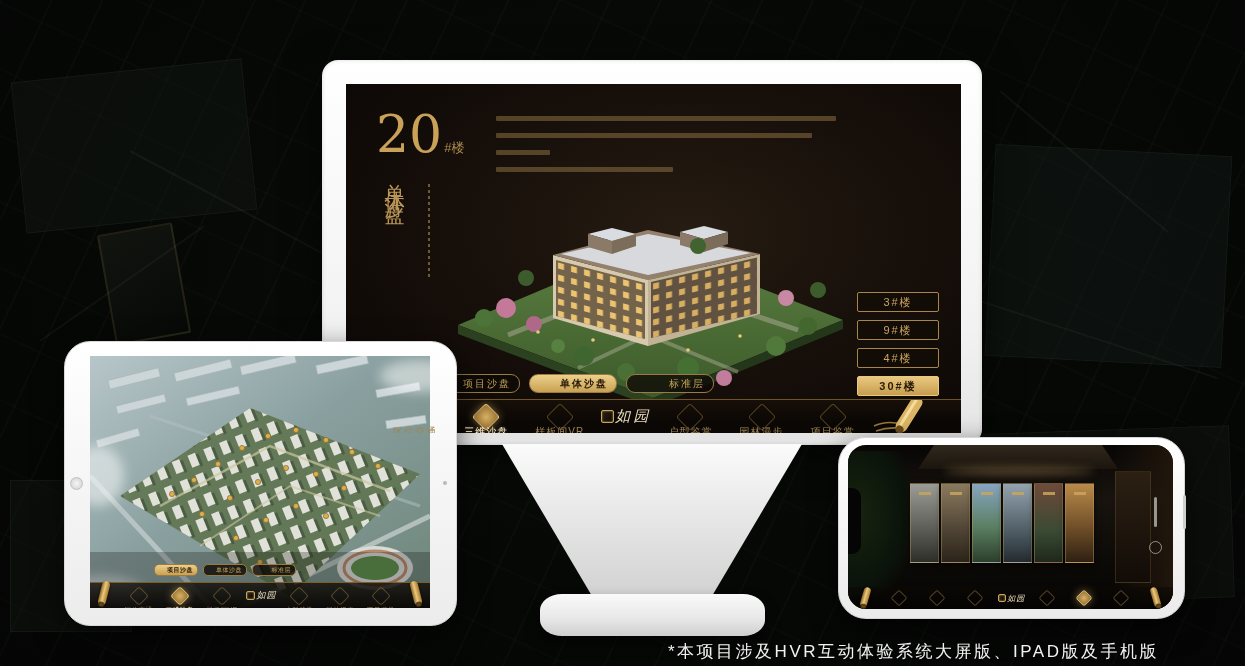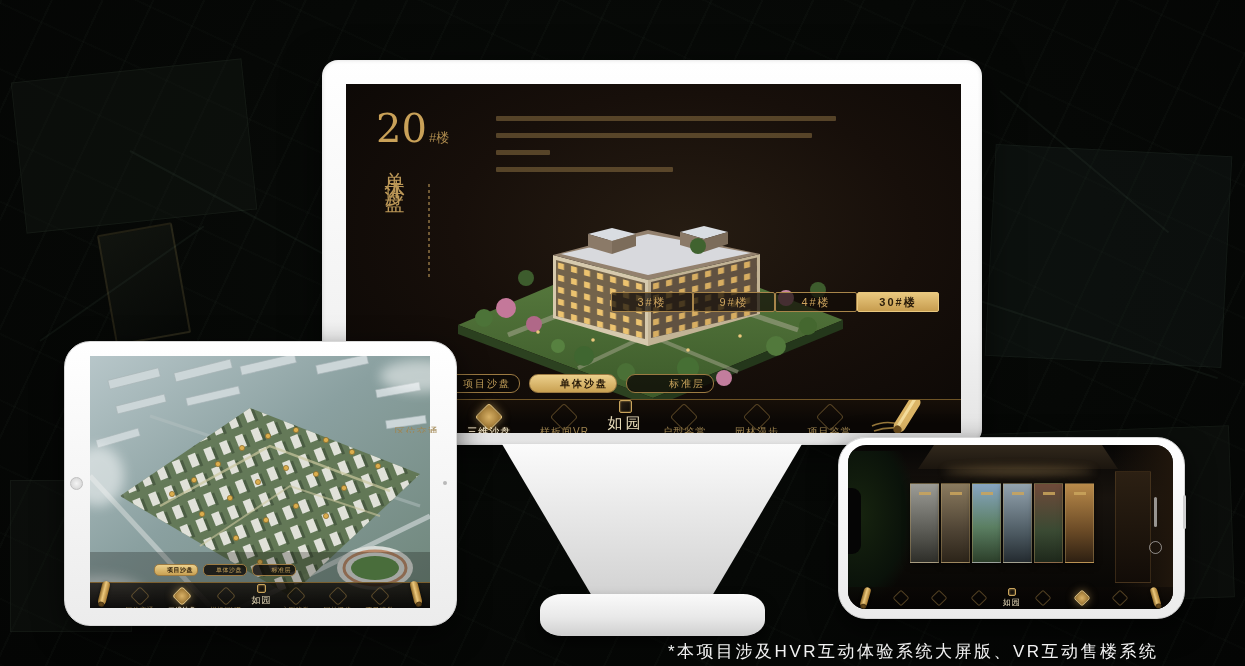--- a/index.html
+++ b/index.html
@@ -37,53 +37,53 @@
   .stand-neck{position:absolute;left:502px;top:444px;width:300px;height:152px;
     background:linear-gradient(180deg,#fbfbfb 0%,#e8e8e8 45%,#d2d2d2 100%);
     clip-path:polygon(0% 0%, 100% 0%, 70% 100%, 30% 100%);
     box-shadow:0 6px 18px rgba(0,0,0,.4);}
   .stand-base{position:absolute;left:540px;top:594px;width:225px;height:42px;border-radius:22px/16px;
     background:linear-gradient(180deg,#fafafa 0%,#e9e9e9 55%,#cfcfcf 100%);
     box-shadow:0 8px 14px rgba(0,0,0,.55);}
 
   
   .m-title{position:absolute;left:30px;top:24px;color:#c49a55;}
-  .m-num{font-family:"DejaVu Serif", serif;font-size:40px;line-height:1;color:#c9a158;}
+  .m-num{font-family:"DejaVu Serif", serif;font-size:52px;line-height:1;color:#c9a158;}
   .m-suffix{font-size:13px;color:#b08d4f;margin-left:2px;}
   .m-vert{margin-top:8px;margin-left:6px;writing-mode:vertical-rl;font-family:"DejaVu Serif", serif;
     font-size:20px;letter-spacing:7px;color:#bb9757;height:130px;}
   .m-vert-en{position:absolute;left:52px;top:76px;width:2px;height:96px;
     background:repeating-linear-gradient(180deg, rgba(187,151,87,.55) 0 3px, transparent 3px 6px);}
   .m-desc{position:absolute;left:150px;top:32px;width:340px;}
   .m-desc .bar{height:5px;background:#8a6f42;opacity:.55;border-radius:1px;margin-bottom:12px;}
   .m-desc .b1{width:100%;} .m-desc .b2{width:93%;} .m-desc .b3{width:16%;} .m-desc .b4{width:52%;}
   .m-building{position:absolute;left:42px;top:66px;width:520px;height:250px;}
 
-  .floor-btns{position:absolute;right:22px;top:208px;display:flex;flex-direction:row;}
+  .floor-btns{position:absolute;right:22px;top:208px;display:flex;flex-direction:column;gap:8px;}
   .floor-btn{width:80px;height:18px;line-height:18px;text-align:center;font-size:11px;letter-spacing:2px;
     color:#cda45e;background:rgba(18,12,7,.72);border:1px solid #a8854a;border-radius:2px;cursor:pointer;}
   .floor-btn.active{background:linear-gradient(180deg,#e9c87f,#c79d4f);color:#2a1c0a;font-weight:bold;border-color:#e9c87f;}
 
   .sub-tabs{position:absolute;left:86px;bottom:40px;display:flex;gap:9px;}
   .sub-tab{min-width:70px;height:17px;line-height:17px;padding:0 8px;text-align:right;font-size:10px;letter-spacing:2px;
     color:#c9a45c;background:rgba(14,10,6,.8);border:1px solid #9c7a42;border-radius:9px;cursor:pointer;}
   .sub-tab.active{background:linear-gradient(180deg,#ecd08c,#c9a152);color:#2a1c0a;font-weight:bold;}
 
   .navbar{position:absolute;left:0;bottom:0;width:100%;height:34px;
     background:linear-gradient(180deg,#170f08 0%,#0a0705 70%);border-top:1px solid #6e5426;
     display:flex;align-items:center;justify-content:space-evenly;padding:0 30px;box-sizing:border-box;}
   .nav-item{position:relative;height:28px;display:flex;align-items:center;justify-content:center;
     padding:0 10px;cursor:pointer;}
   .nav-item .emblem{position:absolute;left:50%;top:50%;width:18px;height:18px;
     transform:translate(-50%,-50%) rotate(45deg);border:1px solid rgba(170,135,70,.45);border-radius:3px;}
   .nav-item .lbl{position:relative;z-index:2;font-size:10px;letter-spacing:1px;color:#a08550;white-space:nowrap;margin-top:30px;}
   .nav-item.active .emblem{background:radial-gradient(circle,#d9b267 0%,#a57e3a 75%);
     border-color:#e6c57e;box-shadow:0 0 9px rgba(222,182,104,.55);}
   .nav-item.active .lbl{color:#fdf3d7;text-shadow:0 0 3px #6a4e1e;}
-  .nav-logo{display:flex;flex-direction:column;align-items:center;gap:1px;cursor:pointer;}
+  .nav-logo{display:flex;flex-direction:row;align-items:center;gap:1px;cursor:pointer;font-style:italic;}
   .nav-logo .seal{width:11px;height:11px;border:1px solid #c9a45c;border-radius:2px;
     background:linear-gradient(135deg,#2a2014,#0c0905);box-shadow:inset 0 0 2px #c9a45c;}
   .nav-logo .logo-txt{font-family:"DejaVu Serif", serif;font-size:15px;letter-spacing:3px;color:#e9ddbb;}
   .scroll-svg{display:block;}
 
   
   .ipad-frame{position:absolute;left:64px;top:341px;width:391px;height:283px;border-radius:26px;
     background:linear-gradient(180deg,#ffffff,#ececec);box-shadow:0 10px 30px rgba(0,0,0,.6);
     border:1px solid #d8d8d8;}
   .ipad-screen{position:absolute;left:90px;top:356px;width:340px;height:252px;overflow:hidden;background:#7d948f;}
@@ -482,14 +482,14 @@
         <span class="emblem"></span>
         <span class="lbl">项目鉴赏</span>
       </div>
     </div>
     <div class="handle ph-handle-l"></div>
     <div class="handle ph-handle-r"></div>
   </div>
   <div class="phone-notch"></div>
   <div class="phone-sidebtn"></div>
 
-  <div class="footnote">*本项目涉及HVR互动体验系统大屏版、VR互动售楼系统</div>
+  <div class="footnote">*本项目涉及HVR互动体验系统大屏版、IPAD版及手机版</div>
 </div>
 
 </body></html>

